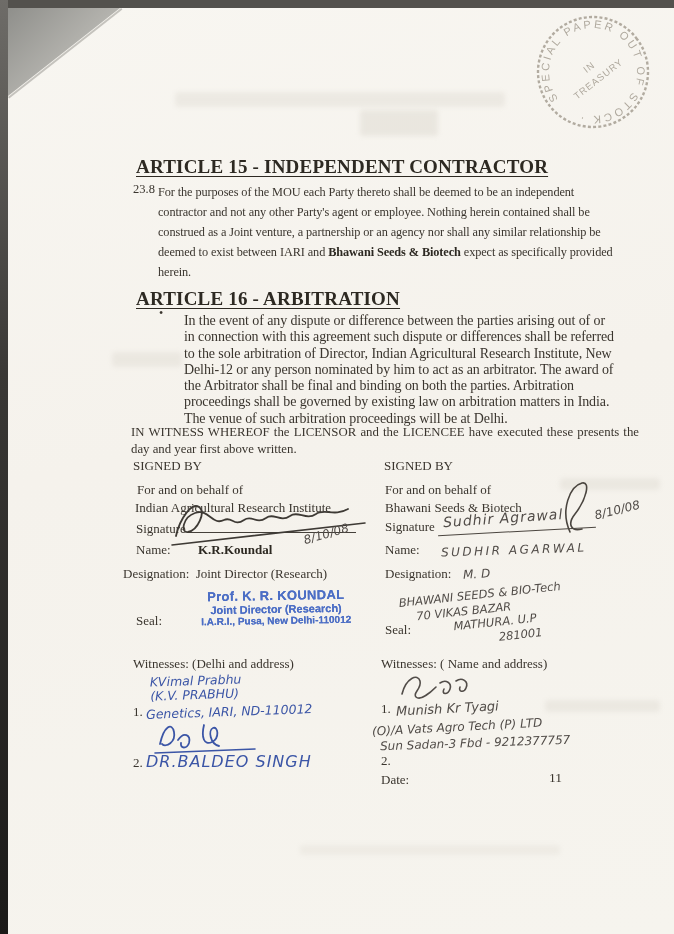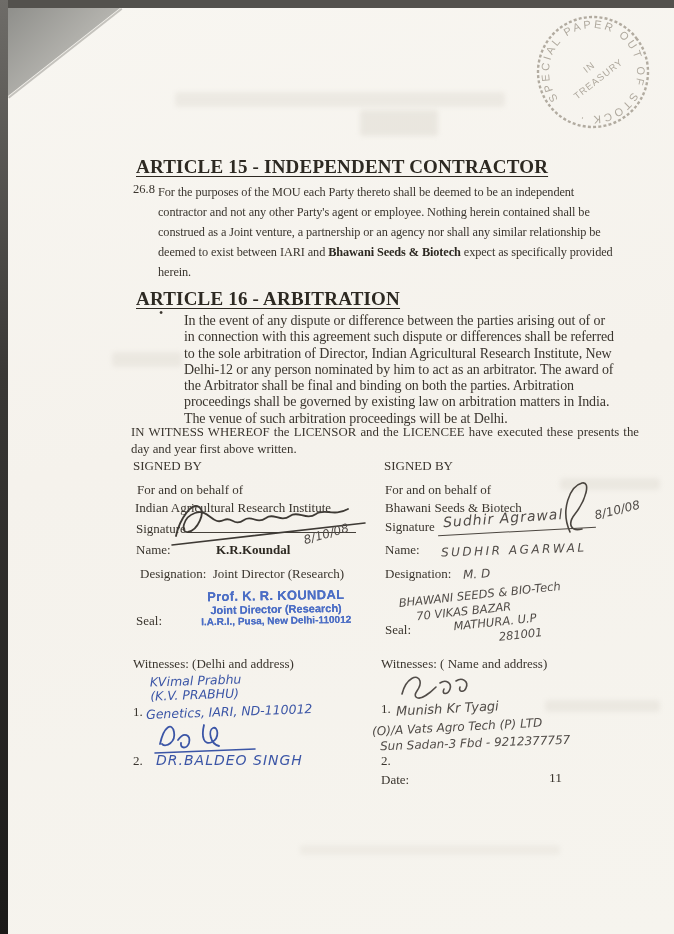--- a/index.html
+++ b/index.html
@@ -86,21 +86,21 @@
         <textPath href="#ringPath">SPECIAL PAPER OUT OF STOCK ·</textPath>
       </text>
       <text x="62" y="59" text-anchor="middle" font-size="9.5" fill="#a39c90" letter-spacing="1" font-family="Liberation Sans, sans-serif">IN</text>
       <text x="62" y="74" text-anchor="middle" font-size="9.5" fill="#a39c90" letter-spacing="1" font-family="Liberation Sans, sans-serif">TREASURY</text>
     </svg>
   </div>
 
   <div class="h-article" style="left:136px;top:156px;">ARTICLE 15 -  INDEPENDENT CONTRACTOR</div>
 
   <div class="clause">
-    <span class="clause-num">26.8</span>
+    <span class="clause-num">23.8</span>
     <p class="clause-text"><span>For the purposes of the MOU each Party thereto shall be deemed to be an independent contractor and not any other Party's agent or employee. Nothing herein contained shall be construed as a Joint venture, a partnership or an agency nor shall any similar relationship be deemed to exist between IARI and </span><strong>Bhawani Seeds &amp; Biotech</strong><span> expect as specifically provided herein.</span></p>
   </div>
 
   <div class="h-article" style="left:136px;top:288px;text-align:right;">ARTICLE  16 - ARBITRATION</div>
 
   <div class="bullet-row">
     <span class="bullet-glyph">•</span>
     <p class="bullet-text">In the event of any dispute or difference between the parties arising out of or in connection with this agreement such dispute or differences shall be referred to the sole arbitration of Director, Indian Agricultural Research Institute, New Delhi-12 or any person nominated by him to act as an arbitrator.  The award of the Arbitrator shall be final and binding on both the parties.  Arbitration proceedings shall be governed by existing law on arbitration matters in India. The venue of such arbitration proceedings will be at Delhi.</p>
   </div>
 
@@ -114,24 +114,24 @@
     <span>Signature</span><span class="sig-line"></span>
   </div>
   <svg class="scrawl" style="left:168px;top:492px;" width="200" height="58" viewBox="0 0 200 58">
     <path d="M8,44 C12,26 24,10 31,15 C38,20 30,38 20,40 C12,41 15,25 27,21 C41,16 44,34 56,28 C64,24 66,35 76,28 C84,22 88,33 98,26 C106,20 112,31 122,24 C130,18 138,29 148,22 C156,16 166,25 180,17" fill="none" stroke="#3e3a35" stroke-width="1.8" stroke-linecap="round"></path>
     <path d="M4,53 L197,31" fill="none" stroke="#3e3a35" stroke-width="1.6" stroke-linecap="round"></path>
   </svg>
   <div class="abs hw ink-dark" style="left:303px;top:527px;font-size:12px;transform:rotate(-16deg);">8/10/08</div>
 
   <div class="abs pt" style="left:136px;top:542px;">
     <span>Name:</span>
-    <span class="bold" style="margin-left:42px;text-align:center;">K.R.Koundal</span>
-  </div>
-
-  <div class="abs pt" style="left:140px;top:566px;">
+    <span class="bold" style="margin-left:24px;text-align:center;">K.R.Koundal</span>
+  </div>
+
+  <div class="abs pt" style="left:123px;top:566px;">
     <span>Designation:</span>
     <span style="margin-left:3px;">Joint Director (Research)</span>
   </div>
 
   <div class="abs pt" style="left:136px;top:613px;">Seal:</div>
   <div class="seal-stamp">
     <div class="l1">Prof. K. R. KOUNDAL</div>
     <div class="l2">Joint Director (Research)</div>
     <div class="l3">I.A.R.I., Pusa, New Delhi-110012</div>
   </div>
@@ -148,21 +148,21 @@
     <span class="hw ink-blue" style="font-size:12.5px;transform:rotate(-2deg);display:inline-block;">Genetics, IARI, ND-110012</span>
   </div>
 
   <svg class="scrawl" style="left:148px;top:718px;" width="115" height="40" viewBox="0 0 115 40">
     <path d="M12,26 C16,8 24,4 26,14 C28,24 18,30 14,26 M30,22 C36,13 43,17 41,25 C39,31 32,31 33,25 M56,7 C53,19 56,28 64,24 C72,20 70,8 65,10 C60,12 62,26 71,28" fill="none" stroke="#3b55a6" stroke-width="1.8" stroke-linecap="round"></path>
     <path d="M7,35 L107,31" fill="none" stroke="#3b55a6" stroke-width="1.6" stroke-linecap="round"></path>
   </svg>
 
   <div class="abs pt" style="left:133px;top:752px;">
     <span>2.</span>
-    <span class="hw ink-blue" style="font-size:14px;letter-spacing:1px;margin-left:10px;">DR.BALDEO SINGH</span>
+    <span class="hw ink-blue" style="font-size:16px;letter-spacing:1px;margin-left:0;">DR.BALDEO SINGH</span>
   </div>
 
 
   <div class="abs pt" style="left:384px;top:458px;">SIGNED BY</div>
   <div class="abs pt" style="left:385px;top:482px;">For and on behalf of</div>
   <div class="abs pt" style="left:385px;top:500px;">Bhawani Seeds &amp; Biotech</div>
 
   <div class="abs pt" style="left:385px;top:519px;">Signature</div>
   <div class="abs" style="left:438px;top:531px;width:158px;border-top:1.3px solid #4a453f;transform:rotate(-3deg);"></div>
   <div class="abs hw ink-dark" style="left:443px;top:510px;font-size:14px;transform:rotate(-4deg);letter-spacing:1px;">Sudhir Agrawal</div>

